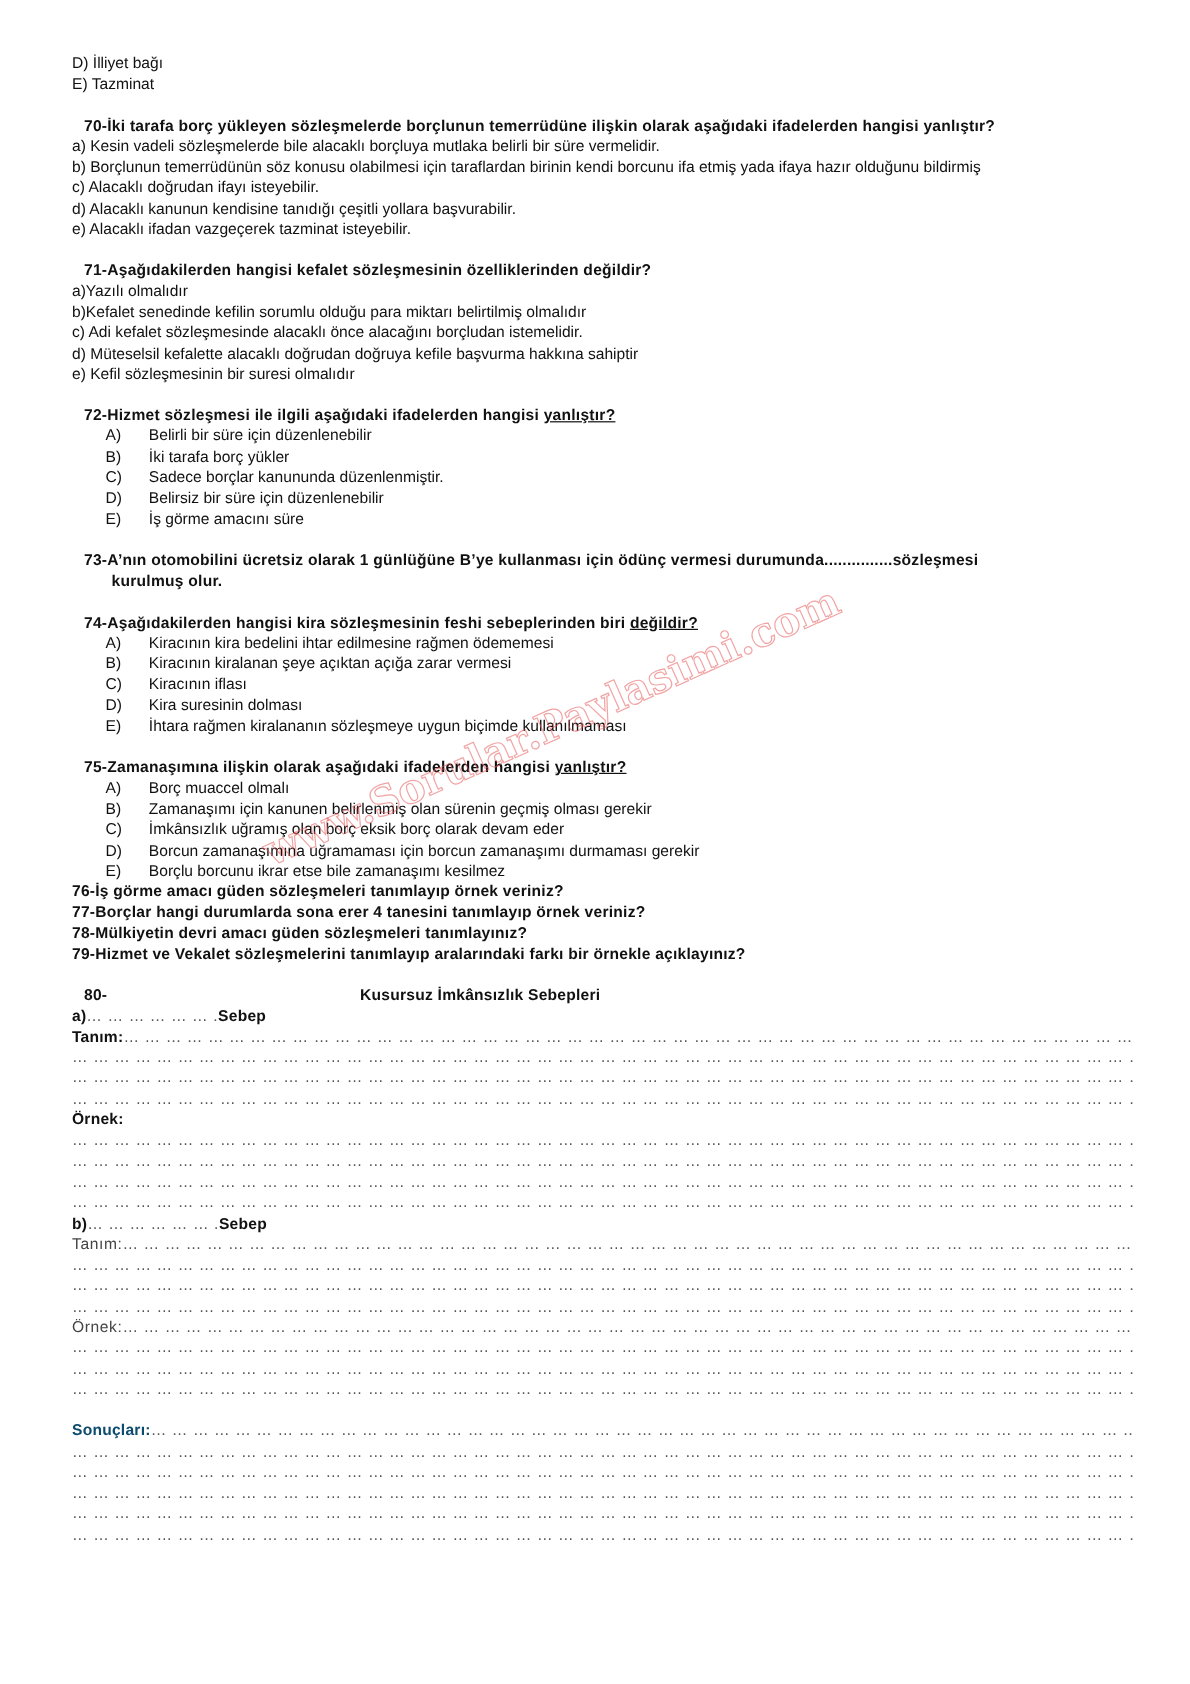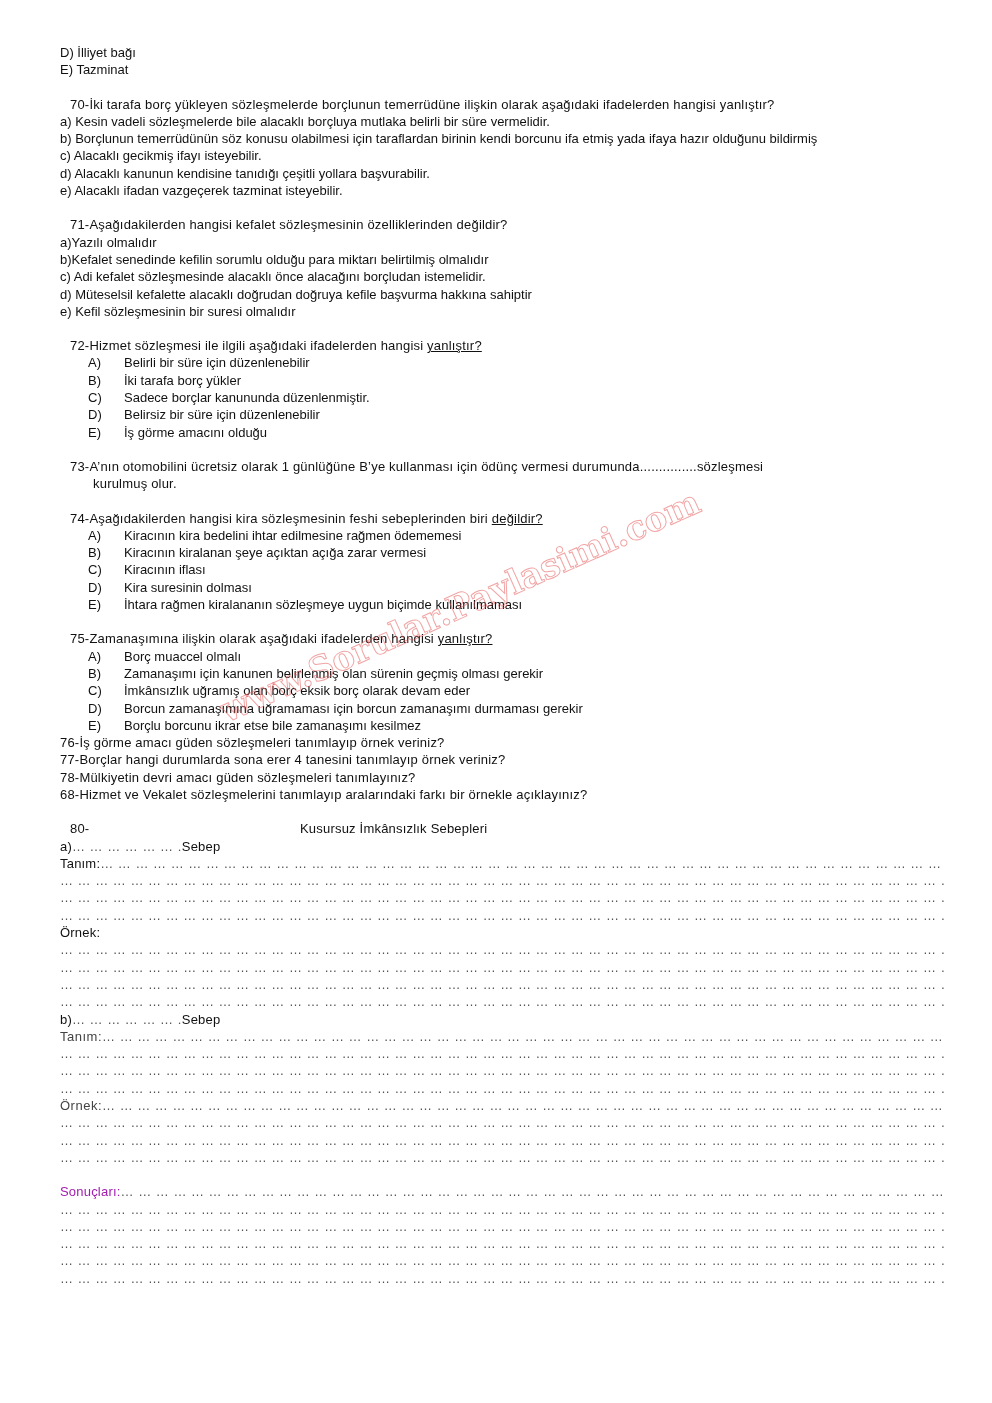--- a/index.html
+++ b/index.html
@@ -1,20 +1,20 @@
 <!DOCTYPE html>
 <html><head>
 <meta charset="utf-8">
 <style>
   html, body { margin:0; padding:0; background:#fff; }
   body { width:992px; height:1403px; position:relative; overflow:hidden;
          font-family:"Liberation Sans", "DejaVu Sans", sans-serif; color:#111; font-size:13px; }
   .page { position:absolute; left:60px; top:44px; width:885px; }
   .ln { line-height:17.3px; white-space:nowrap; }
-  .b { font-weight:normal; letter-spacing:0.2px; }
+  .b { font-weight:bold; letter-spacing:0.2px; }
   .u { text-decoration:underline; }
   .gap { height:17px; }
   .q { padding-left:10px; }
   .opt { padding-left:28px; }
   .opt .lt { display:inline-block; width:36px; }
   .cont { padding-left:33px; }
   .dots { color:#555; letter-spacing:0.5px; overflow:hidden; white-space:nowrap; }
   .sec80 { display:flex; }
   .sec80 .num { width:230px; padding-left:10px; }
   .watermark { position:absolute; left:230px; top:690px; transform:rotate(-24deg); transform-origin:left bottom;
@@ -27,39 +27,39 @@
 
 <div class="page">
 
   <div class="ln">D) İlliyet bağı</div>
   <div class="ln">E) Tazminat</div>
   <div class="gap"></div>
 
   <div class="ln b q">70-İki tarafa borç yükleyen sözleşmelerde borçlunun temerrüdüne ilişkin olarak aşağıdaki ifadelerden hangisi yanlıştır?</div>
   <div class="ln">a)   Kesin vadeli sözleşmelerde bile alacaklı borçluya mutlaka belirli bir süre vermelidir.</div>
   <div class="ln">b)  Borçlunun temerrüdünün söz konusu olabilmesi için taraflardan birinin kendi borcunu ifa etmiş yada ifaya hazır olduğunu bildirmiş</div>
-  <div class="ln">c)   Alacaklı gecikmiş ifayı isteyebilir.</div>
+  <div class="ln">c)   Alacaklı doğrudan ifayı isteyebilir.</div>
   <div class="ln">d)   Alacaklı kanunun kendisine tanıdığı çeşitli yollara başvurabilir.</div>
   <div class="ln">e)   Alacaklı ifadan vazgeçerek tazminat isteyebilir.</div>
   <div class="gap"></div>
 
   <div class="ln b q">71-Aşağıdakilerden hangisi kefalet sözleşmesinin özelliklerinden değildir?</div>
   <div class="ln">a)Yazılı olmalıdır</div>
   <div class="ln">b)Kefalet senedinde kefilin sorumlu olduğu para miktarı belirtilmiş olmalıdır</div>
   <div class="ln">c) Adi kefalet sözleşmesinde alacaklı önce alacağını borçludan istemelidir.</div>
   <div class="ln">d) Müteselsil kefalette alacaklı doğrudan doğruya kefile başvurma hakkına sahiptir</div>
   <div class="ln">e) Kefil sözleşmesinin bir suresi olmalıdır</div>
   <div class="gap"></div>
 
   <div class="ln b q"><span>72-Hizmet sözleşmesi ile ilgili aşağıdaki ifadelerden hangisi </span><span class="u">yanlıştır?</span></div>
   <div class="ln opt"><span class="lt">A)</span><span>Belirli bir süre için düzenlenebilir</span></div>
   <div class="ln opt"><span class="lt">B)</span><span>İki tarafa borç yükler</span></div>
   <div class="ln opt"><span class="lt">C)</span><span>Sadece borçlar kanununda düzenlenmiştir.</span></div>
   <div class="ln opt"><span class="lt">D)</span><span>Belirsiz bir süre için düzenlenebilir</span></div>
-  <div class="ln opt"><span class="lt">E)</span><span>İş görme amacını olduğu</span></div>
+  <div class="ln opt"><span class="lt">E)</span><span>İş görme amacını süre</span></div>
   <div class="gap"></div>
 
   <div class="ln b q">73-A’nın otomobilini ücretsiz olarak 1 günlüğüne B’ye kullanması için ödünç vermesi durumunda...............sözleşmesi</div>
   <div class="ln b cont">kurulmuş olur.</div>
   <div class="gap"></div>
 
   <div class="ln b q"><span>74-Aşağıdakilerden hangisi kira sözleşmesinin feshi sebeplerinden biri </span><span class="u">değildir?</span></div>
   <div class="ln opt"><span class="lt">A)</span><span>Kiracının kira bedelini ihtar edilmesine rağmen ödememesi</span></div>
   <div class="ln opt"><span class="lt">B)</span><span>Kiracının kiralanan şeye açıktan açığa zarar vermesi</span></div>
   <div class="ln opt"><span class="lt">C)</span><span>Kiracının iflası</span></div>
@@ -70,21 +70,21 @@
   <div class="ln b q"><span>75-Zamanaşımına ilişkin olarak aşağıdaki ifadelerden hangisi </span><span class="u">yanlıştır?</span></div>
   <div class="ln opt"><span class="lt">A)</span><span>Borç muaccel olmalı</span></div>
   <div class="ln opt"><span class="lt">B)</span><span>Zamanaşımı için kanunen belirlenmiş olan sürenin geçmiş olması gerekir</span></div>
   <div class="ln opt"><span class="lt">C)</span><span>İmkânsızlık uğramış olan borç eksik borç olarak devam eder</span></div>
   <div class="ln opt"><span class="lt">D)</span><span>Borcun zamanaşımına uğramaması için borcun zamanaşımı durmaması gerekir</span></div>
   <div class="ln opt"><span class="lt">E)</span><span>Borçlu borcunu ikrar etse bile zamanaşımı kesilmez</span></div>
 
   <div class="ln b">76-İş görme amacı güden  sözleşmeleri tanımlayıp örnek veriniz?</div>
   <div class="ln b">77-Borçlar hangi durumlarda sona erer 4 tanesini tanımlayıp örnek veriniz?</div>
   <div class="ln b">78-Mülkiyetin devri amacı güden sözleşmeleri tanımlayınız?</div>
-  <div class="ln b">68-Hizmet ve Vekalet sözleşmelerini tanımlayıp aralarındaki farkı bir örnekle açıklayınız?</div>
+  <div class="ln b">79-Hizmet ve Vekalet sözleşmelerini tanımlayıp aralarındaki farkı bir örnekle açıklayınız?</div>
   <div class="gap"></div>
 
   <div class="ln b sec80">
     <span class="num">80-</span>
     <span>Kusursuz İmkânsızlık Sebepleri</span>
   </div>
   <div class="ln"><span class="b">a)</span><span class="dots">… … … … … … .</span><span class="b">Sebep</span></div>
   <div class="ln dots"><span class="b" style="color:#111">Tanım:</span><span>… … … … … … … … … … … … … … … … … … … … … … … … … … … … … … … … … … … … … … … … … … … … … … … … … … … … … … … … … … … … … … … … … … … … … … … … … … … … … … … … …</span></div>
   <div class="ln dots fill">… … … … … … … … … … … … … … … … … … … … … … … … … … … … … … … … … … … … … … … … … … … … … … … … … … … … … … … … … … … … … … … … … … … … … … … … … … … … … … … … …</div>
   <div class="ln dots fill">… … … … … … … … … … … … … … … … … … … … … … … … … … … … … … … … … … … … … … … … … … … … … … … … … … … … … … … … … … … … … … … … … … … … … … … … … … … … … … … … …</div>
@@ -99,21 +99,21 @@
   <div class="ln dots"><span style="color:#444">Tanım:</span><span>… … … … … … … … … … … … … … … … … … … … … … … … … … … … … … … … … … … … … … … … … … … … … … … … … … … … … … … … … … … … … … … … … … … … … … … … … … … … … … … … …</span></div>
   <div class="ln dots fill">… … … … … … … … … … … … … … … … … … … … … … … … … … … … … … … … … … … … … … … … … … … … … … … … … … … … … … … … … … … … … … … … … … … … … … … … … … … … … … … … …</div>
   <div class="ln dots fill">… … … … … … … … … … … … … … … … … … … … … … … … … … … … … … … … … … … … … … … … … … … … … … … … … … … … … … … … … … … … … … … … … … … … … … … … … … … … … … … … …</div>
   <div class="ln dots fill">… … … … … … … … … … … … … … … … … … … … … … … … … … … … … … … … … … … … … … … … … … … … … … … … … … … … … … … … … … … … … … … … … … … … … … … … … … … … … … … … …</div>
   <div class="ln dots"><span style="color:#444">Örnek:</span><span>… … … … … … … … … … … … … … … … … … … … … … … … … … … … … … … … … … … … … … … … … … … … … … … … … … … … … … … … … … … … … … … … … … … … … … … … … … … … … … … … …</span></div>
   <div class="ln dots fill">… … … … … … … … … … … … … … … … … … … … … … … … … … … … … … … … … … … … … … … … … … … … … … … … … … … … … … … … … … … … … … … … … … … … … … … … … … … … … … … … …</div>
   <div class="ln dots fill">… … … … … … … … … … … … … … … … … … … … … … … … … … … … … … … … … … … … … … … … … … … … … … … … … … … … … … … … … … … … … … … … … … … … … … … … … … … … … … … … …</div>
   <div class="ln dots fill">… … … … … … … … … … … … … … … … … … … … … … … … … … … … … … … … … … … … … … … … … … … … … … … … … … … … … … … … … … … … … … … … … … … … … … … … … … … … … … … … …</div>
   <div class="gap"></div>
 
-  <div class="ln dots"><span class="b" style="color:#a21caf">Sonuçları:</span><span>… … … … … … … … … … … … … … … … … … … … … … … … … … … … … … … … … … … … … … … … … … … … … … … … … … … … … … … … … … … … … … … … … … … … … … … … … … … … … … … … …</span></div>
+  <div class="ln dots"><span class="b" style="color:#0c4a6e">Sonuçları:</span><span>… … … … … … … … … … … … … … … … … … … … … … … … … … … … … … … … … … … … … … … … … … … … … … … … … … … … … … … … … … … … … … … … … … … … … … … … … … … … … … … … …</span></div>
   <div class="ln dots fill">… … … … … … … … … … … … … … … … … … … … … … … … … … … … … … … … … … … … … … … … … … … … … … … … … … … … … … … … … … … … … … … … … … … … … … … … … … … … … … … … …</div>
   <div class="ln dots fill">… … … … … … … … … … … … … … … … … … … … … … … … … … … … … … … … … … … … … … … … … … … … … … … … … … … … … … … … … … … … … … … … … … … … … … … … … … … … … … … … …</div>
   <div class="ln dots fill">… … … … … … … … … … … … … … … … … … … … … … … … … … … … … … … … … … … … … … … … … … … … … … … … … … … … … … … … … … … … … … … … … … … … … … … … … … … … … … … … …</div>
   <div class="ln dots fill">… … … … … … … … … … … … … … … … … … … … … … … … … … … … … … … … … … … … … … … … … … … … … … … … … … … … … … … … … … … … … … … … … … … … … … … … … … … … … … … … …</div>
   <div class="ln dots fill">… … … … … … … … … … … … … … … … … … … … … … … … … … … … … … … … … … … … … … … … … … … … … … … … … … … … … … … … … … … … … … … … … … … … … … … … … … … … … … … … …</div>
 </div>
 
 <div class="watermark">www.Sorular.Paylasimi.com</div>
 
 </body></html>

